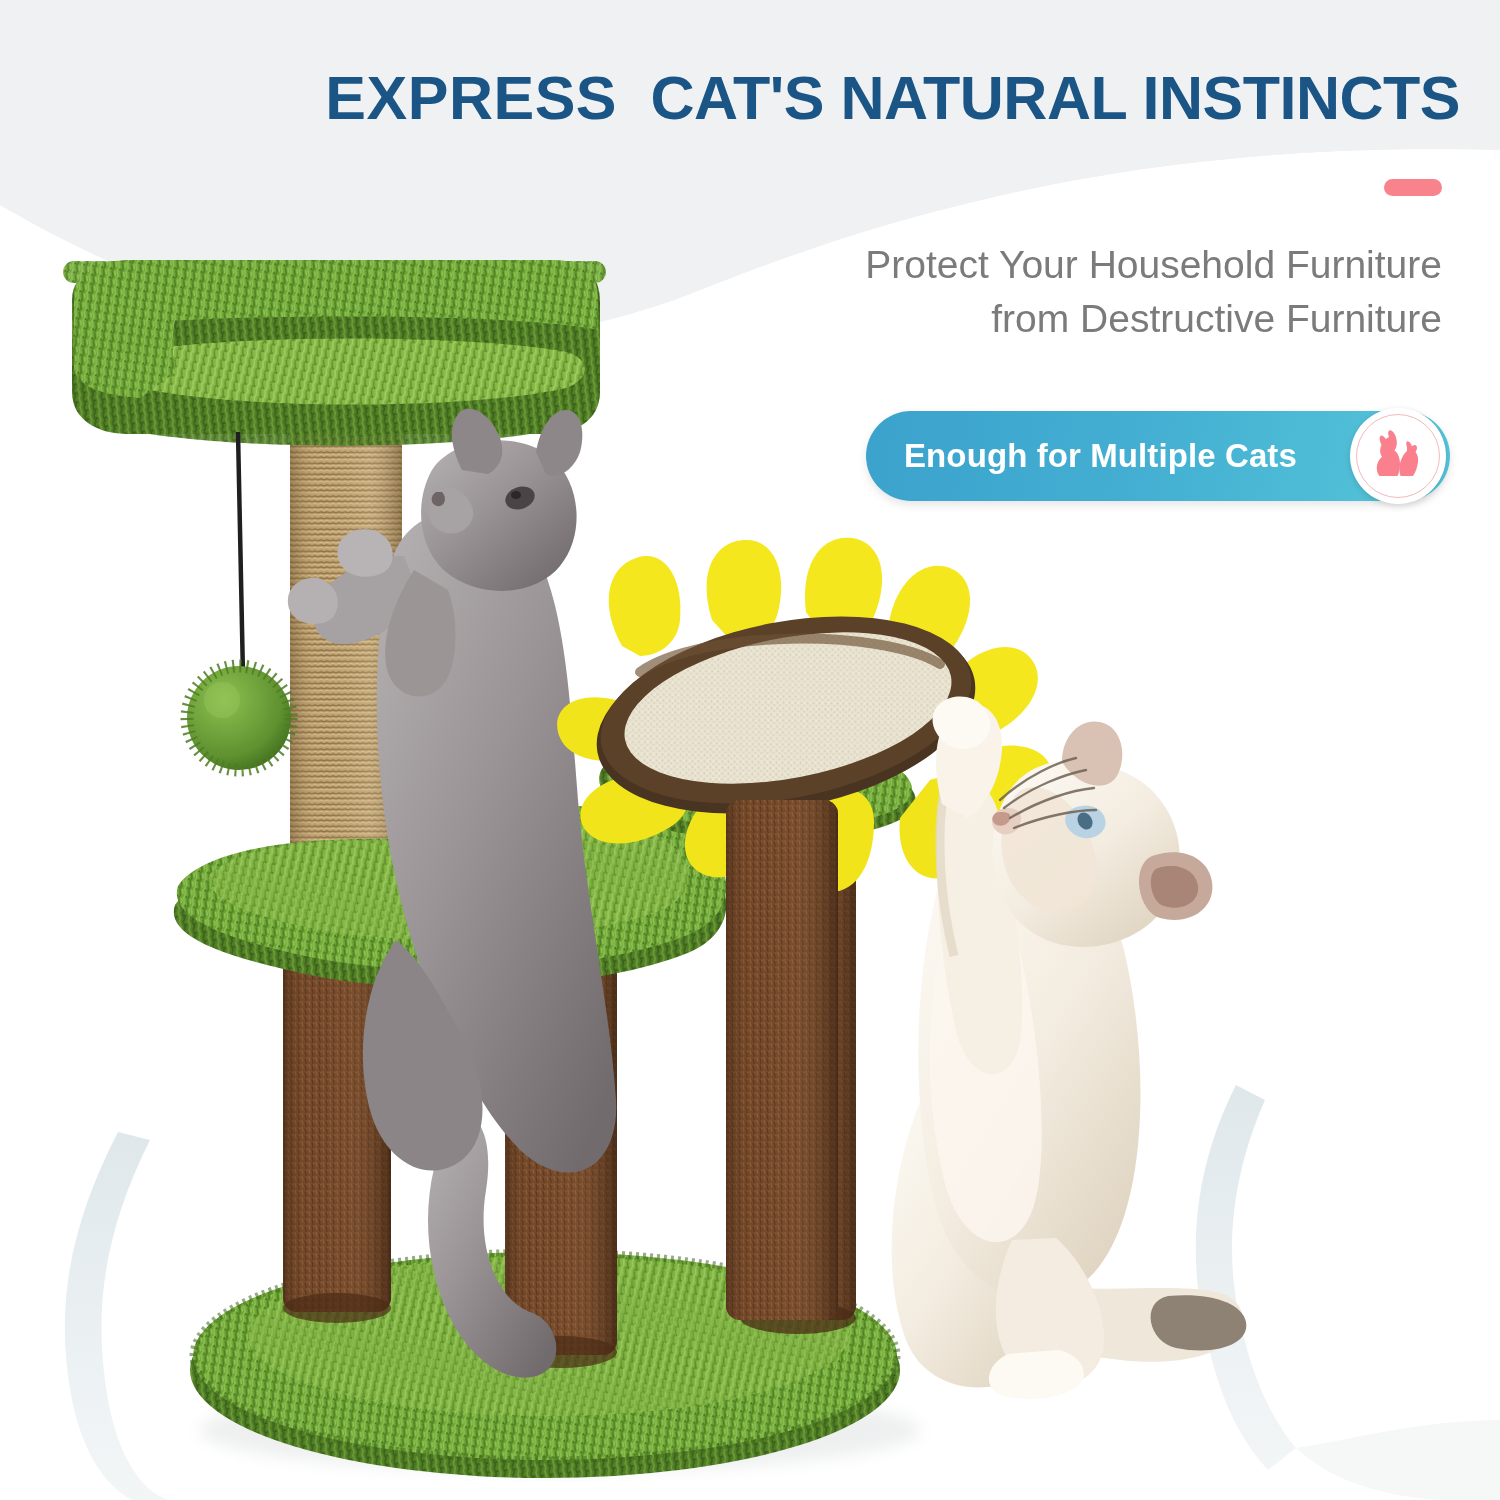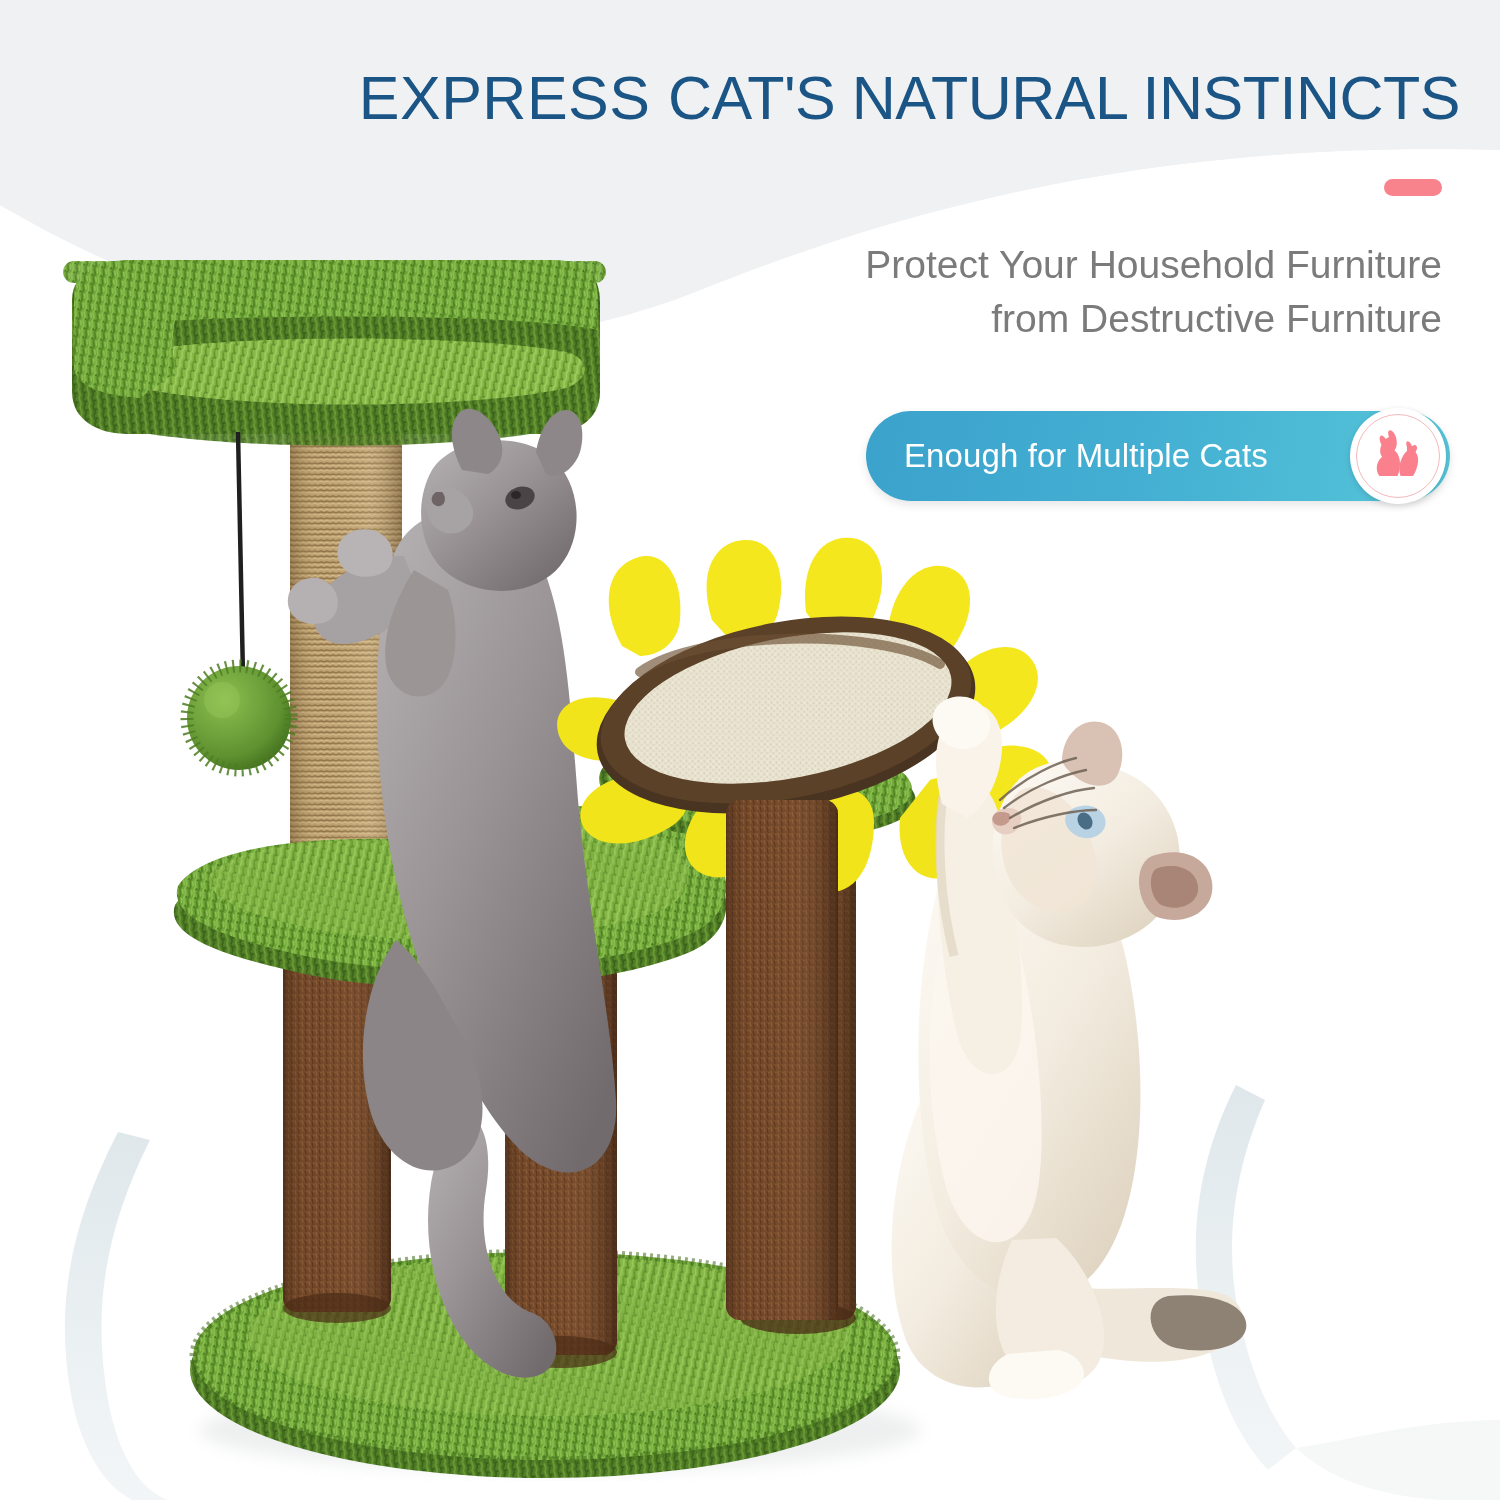--- a/index.html
+++ b/index.html
@@ -27,27 +27,28 @@
     left:60px; top:68px;
     width:1400px;
     text-align:right;
     line-height:1.0;
     white-space:nowrap;
     color:#1b5586;
     font-size:61px;
     letter-spacing:-0.5px;
   }
   .headline .light {
-    font-weight:400;
+    font-weight:700;
     letter-spacing:0.5px;
     margin-top:20px;
   }
   .headline .heavy {
-    font-weight:400;
+    font-weight:700;
     letter-spacing:-0.5px;
+    margin-left:16px;
   }
 
   .accent-dash {
     position:absolute;
     right:58px; top:179px;
     width:58px; height:17px;
     border-radius:9px;
     background:#f8838d;
   }
 
@@ -71,21 +72,21 @@
     border-radius:45px;
     background:linear-gradient(100deg,#3ba2cc 0%,#43aed2 45%,#56c5d9 100%);
     box-shadow:0 4px 10px rgba(0,0,0,0.10);
     display:flex;
     align-items:center;
     justify-content:flex-start;
   }
   .badge-label {
     color:#ffffff;
     font-size:33px;
-    font-weight:400;
+    font-weight:700;
     letter-spacing:0.1px;
     margin-left:38px;
     white-space:nowrap;
   }
   .badge-icon {
     position:absolute;
     right:4px; top:-3px;
     width:96px; height:96px;
     border-radius:50%;
     background:#ffffff;

